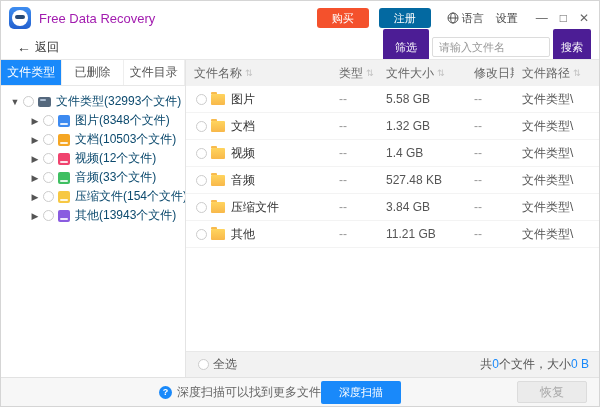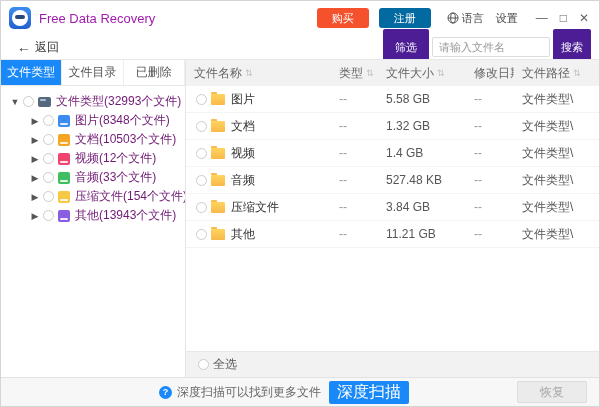--- a/index.html
+++ b/index.html
@@ -56,21 +56,21 @@
   .caret { width: 12px; color: #555; font-size: 9px; flex: 0 0 auto; text-align: center; }
   .radio { width: 11px; height: 11px; border: 1px solid #ccc; border-radius: 50%; background: #fff;
     flex: 0 0 auto; margin: 0 4px 0 2px; }
   .cat-icon { width: 12px; height: 12px; border-radius: 2px; flex: 0 0 auto; margin-right: 5px; position: relative; }
   .cat-icon::after { content: ""; position: absolute; left: 2px; bottom: 2px; right: 2px; height: 2px;
     background: rgba(255,255,255,.85); border-radius: 1px; }
   .drive-icon { width: 13px; height: 10px; border-radius: 2px; background: #55687d; position: relative;
     flex: 0 0 auto; margin-right: 5px; }
   .drive-icon::after { content: ""; position: absolute; left: 2px; top: 2px; width: 6px; height: 2px;
     background: #aebfd4; border-radius: 1px; }
-  .tree-label { font-size: 12px; color: #701a75; white-space: nowrap; }
+  .tree-label { font-size: 12px; color: #0c4a6e; white-space: nowrap; }
   .c-image { background: #3d8af0; } .c-doc { background: #f5a623; } .c-video { background: #f0436e; }
   .c-audio { background: #3fbf61; } .c-zip { background: #f7c843; } .c-other { background: #8a5ce0; }
 
   
   .main { flex: 1; display: flex; flex-direction: column; min-width: 0; background: #fff; }
   .thead, .trow { display: grid; grid-template-columns: 145px 47px 88px 48px 1fr; align-items: center; }
   .thead { height: 26px; background: #f2f2f2; color: #666; flex: 0 0 auto; }
   .th { display: flex; align-items: center; gap: 3px; padding-left: 8px; white-space: nowrap; overflow: hidden; }
   .sort-icon { color: #c3c3c3; font-size: 9px; cursor: pointer; }
   .tbody { flex: 1; overflow: hidden; }
@@ -89,21 +89,21 @@
   .summary { margin-left: auto; color: #555; }
   .summary .num { color: #1989fa; }
 
   
   .footer { height: 29px; flex: 0 0 auto; background: #f7f7f7; border-top: 1px solid #e2e2e2;
     display: flex; align-items: center; padding: 0 8px; }
   .hint-group { display: flex; align-items: center; gap: 5px; margin-left: 150px; color: #666; }
   .q-icon { width: 13px; height: 13px; border-radius: 50%; background: #1989fa; color: #fff; font-size: 9px;
     display: flex; align-items: center; justify-content: center; font-weight: bold; }
   .deepscan-btn { height: 23px; width: 80px; border: none; border-radius: 2px; background: #1989fa; color: #fff;
-    font-size: 16px; margin-left: 8px; cursor: pointer; font-family: inherit; }
+    font-size: 11px; cursor: pointer; font-family: inherit; }
   .recover-btn { height: 22px; width: 70px; border: 1px solid #dcdcdc; border-radius: 2px; background: #ebebeb;
     color: #aaa; font-size: 12px; margin-left: auto; margin-right: 4px; font-family: inherit; cursor: default; }
 </style>
 </head>
 <body>
 
 <div class="window">
 
   <div class="titlebar">
     <div class="app-icon"></div>
@@ -138,22 +138,22 @@
     <button class="filter-btn">筛选</button>
     <input class="search-input" placeholder="请输入文件名" style="">
     <button class="search-btn">搜索</button>
   </div>
 
   <div class="content">
 
     <div class="left">
       <div class="tabs">
         <div class="tab active">文件类型</div>
+        <div class="tab">已删除</div>
         <div class="tab">文件目录</div>
-        <div class="tab">已删除</div>
       </div>
       <div class="tree">
         <div class="tree-row root">
           <span class="caret">▼</span>
           <span class="radio"></span>
           <span class="drive-icon"></span>
           <span class="tree-label">文件类型(32993个文件)</span>
         </div>
         <div class="tree-row child">
           <span class="caret">▶</span>
@@ -284,20 +284,23 @@
           <div class="cell">11.21 GB</div>
           <div class="cell dim">--</div>
           <div class="cell">文件类型\</div>
         </div>
       </div>
 
       <div class="select-bar">
         <div class="select-all">
           <span class="radio"></span>
           <span>全选</span>
+        </div>
+        <div class="summary">
+          <span>共</span><span class="num">0</span><span>个文件，大小</span><span class="num">0 B</span>
         </div>
       </div>
     </div>
   </div>
 
   <div class="footer">
     <div class="hint-group">
       <span class="q-icon">?</span>
       <span>深度扫描可以找到更多文件</span>
     </div>

